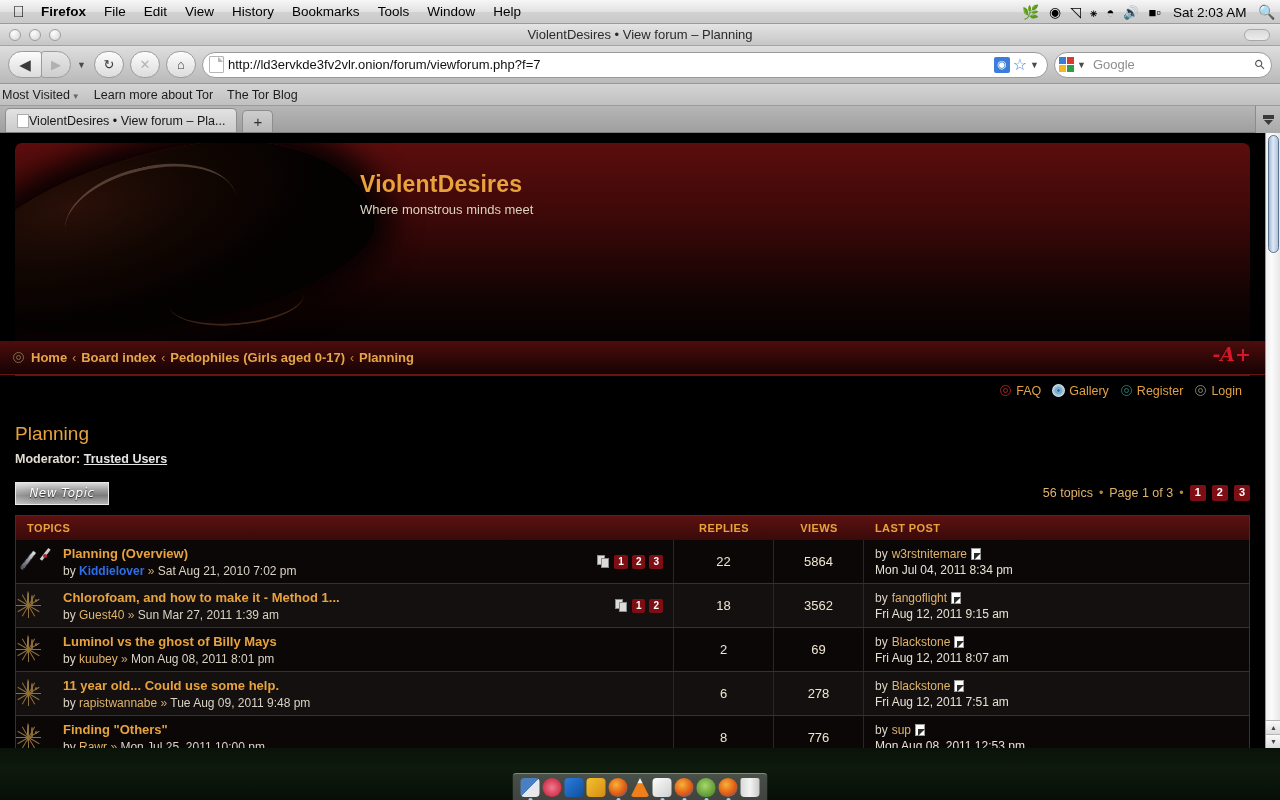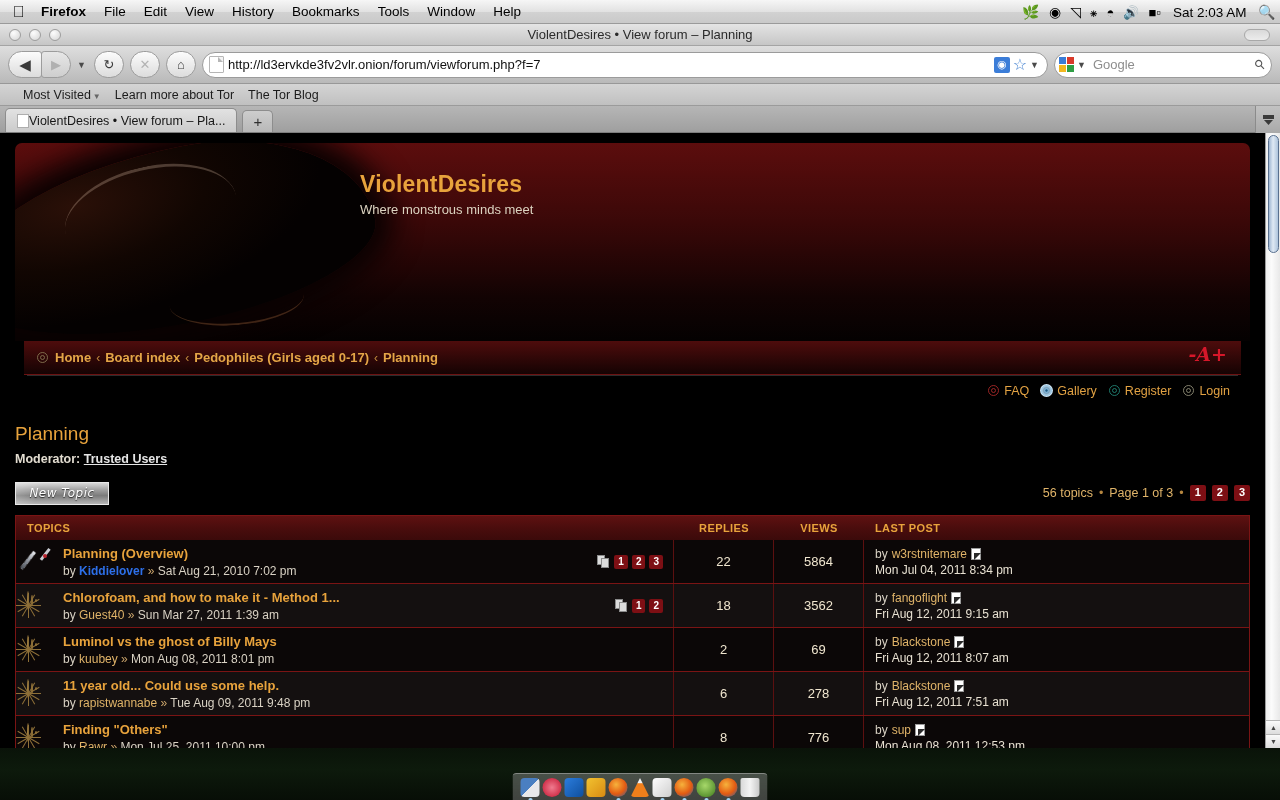--- a/index.html
+++ b/index.html
@@ -100,21 +100,21 @@
     display: flex; align-items: center; padding: 0 6px 0 3px;
   }
   .g-icon { width: 17px; height: 17px; flex:none; position: relative; margin-right: 2px; }
   .search-text { flex: 1; font-size: 13px; color: #8d8d8d; padding-left: 5px; }
   .mag { font-size: 13px; color: #555; transform: rotate(-45deg); display:block; }
 
   .bookmarkbar {
     height: 22px;
     background: linear-gradient(to bottom, #d4d4d4, #c0c0c0);
     border-bottom: 1px solid #9b9b9b;
-    display: flex; align-items: center; padding-left: 23px; gap: 14px;
+    display: flex; align-items: center; padding-left: 2px; gap: 14px;
     font-size: 12.5px; color: #1c1c1c;
   }
   .bm-caret { font-size: 8px; color: #666; margin-left: 2px; }
 
   .tabbar {
     height: 27px;
     background: linear-gradient(to bottom, #b6b6b6, #9f9f9f);
     display: flex; align-items: flex-end; padding-left: 5px;
     border-bottom: 1px solid #7d7d7d; position: relative;
   }
@@ -173,35 +173,35 @@
     border-radius: 0 0 60% 60% / 0 0 100% 100%;
     transform: rotate(-5deg);
   }
   .banner-text { position: absolute; left: 345px; top: 28px; }
   .site-title {
     font-size: 23px; font-weight: bold; color: #e8a33c; letter-spacing: .2px;
   }
   .site-sub { font-size: 13px; color: #dcd3c0; margin-top: 4px; }
 
   .crumbbar {
-    margin: 0 24px; height: 34px;
+    margin: 0 0; height: 34px;
     background: linear-gradient(to bottom, #4e0c0c 0%, #2e0707 55%, #150303 100%);
     border-bottom: 1px solid #6b1212;
     display: flex; align-items: center; padding: 0 12px; position: relative;
   }
   .crumb-link { color: #e4a647; font-size: 13px; font-weight: bold; }
   .crumb-sep { color: #c08a3e; font-size: 12px; margin: 0 5px; }
   .fontsize {
     position: absolute; right: 14px; top: 2px;
     color: #d6172a; font-size: 19px;
     font-family: "DejaVu Serif", serif; font-style: italic; font-weight: bold;
   }
 
   .navlinks {
-    margin: 0 27px; height: 30px; display: flex; align-items: center;
+    margin: 0 15px; height: 30px; display: flex; align-items: center;
     justify-content: flex-end; gap: 11px; padding-right: 8px;
     border-top: 1px solid #2d2d2d;
   }
   .navlink { display: flex; align-items: center; gap: 4px; color: #e2a243;
              font-size: 12.5px; }
 
   .webicon { width: 13px; height: 13px; border-radius: 50%; flex: none;
              position: relative; display: block; }
   .webicon::before, .webicon::after {
     content: ""; position: absolute; inset: 1px; border-radius: 50%;

